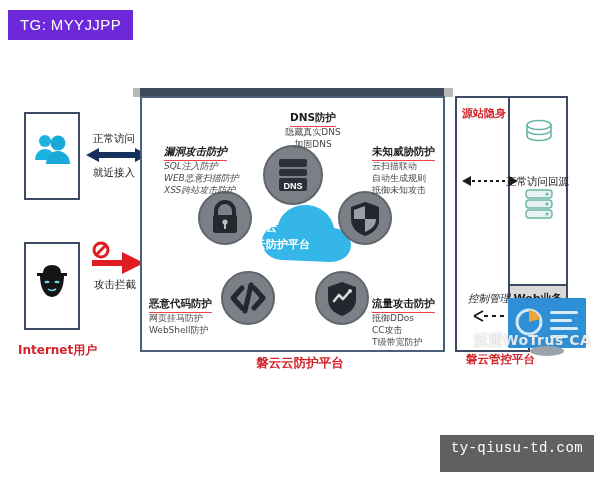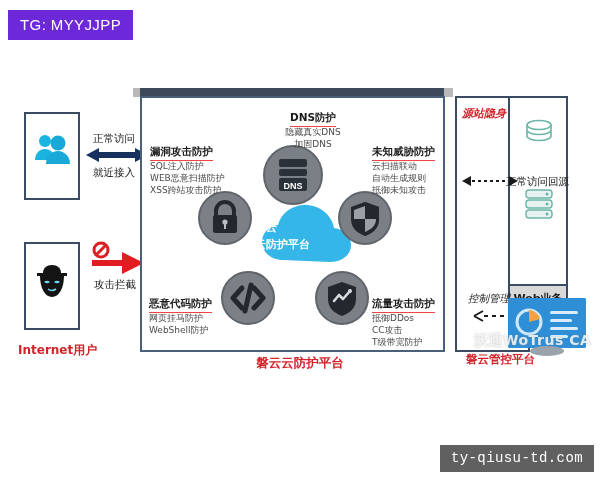--- a/index.html
+++ b/index.html
@@ -18,21 +18,21 @@
     font-size: 15px; letter-spacing: .4px;
     padding: 6px 12px 7px 12px;
     font-family: "Liberation Sans", sans-serif;
   }
 
   
   .url-badge {
     position: absolute; right: 6px; bottom: 8px;
     background: #606060; color: #ffffff;
     font-size: 14px; letter-spacing: .4px;
-    padding: 5px 11px 6px 11px;
+    padding: 5px 11px 16px 11px;
     font-family: "Liberation Mono", monospace;
   }
 
   
   .stage { position: absolute; left: 0; top: 70px; width: 600px; height: 310px; }
 
   
   .box {
     position: absolute;
     border: 2px solid #3b4b63;
@@ -79,21 +79,21 @@
   #lbl-normal-access { left: 93px; top: 62px; }
   #lbl-nearby-access { left: 93px; top: 96px; }
   #arrow-bidir { position:absolute; left:86px; top:76px; }
 
   #lbl-attack-block { left: 94px; top: 208px; }
   #arrow-attack { position:absolute; left:88px; top:172px; }
 
   #lbl-internet-user { left: 18px; top: 272px; font-size:12px; }
 
   
-  #lbl-origin-hidden { left: 462px; top: 36px; font-size:11px;font-style:italic; }
+  #lbl-origin-hidden { left: 462px; top: 36px; font-size:11px; }
   #arrow-origin { position:absolute; left:462px; top:104px; }
   #lbl-back-source { left: 458px; top: 105px; padding-left: 48px; }
 
   #lbl-control-mgmt { left: 468px; top: 222px; font-style: italic; }
   #arrow-control { position:absolute; left:472px; top:238px; }
   #lbl-mgmt-platform { left: 466px; top: 282px; font-size:11.5px; }
 
   
   #mgmt-thumb {
     position:absolute; left:508px; top:228px; width:78px; height:50px;
@@ -110,21 +110,21 @@
   
   .node-title {
     font-size:10.5px; font-weight:bold; color:#1b1b1b;
     border-bottom:1px solid #ef4444; display:inline-block; padding-bottom:1px;
     white-space:nowrap;
   }
   .node-sub { font-size:9px; color:#4a4a4a; line-height:1.32; white-space:nowrap; }
   .node-text { position:absolute; }
 
   #txt-dns      { left:258px; top:36px; text-align:center; width:110px; }
-  #txt-vuln     { left:150px; top:70px; }
+  #txt-vuln     { left:164px; top:70px;font-style:italic; }
   #txt-unknown  { left:372px; top:70px; }
   #txt-malcode  { left:149px; top:222px; }
   #txt-traffic  { left:372px; top:222px; }
 
   
   .watermark {
     position:absolute; left:455px; top:262px;
     font-size:14px; color:rgba(255,255,255,0.82);
     font-weight:bold; letter-spacing:.5px;
     text-shadow:0 0 2px rgba(120,120,120,.55);

